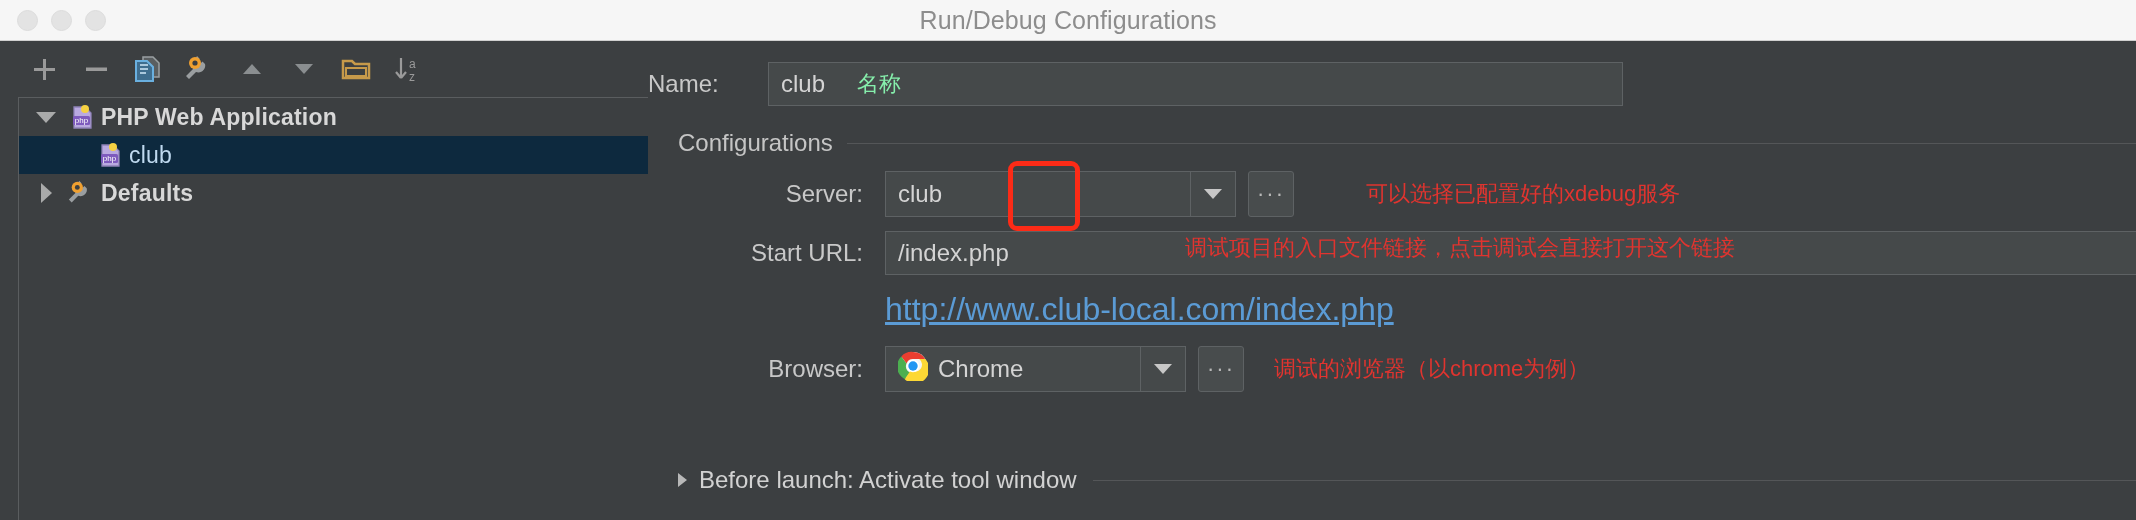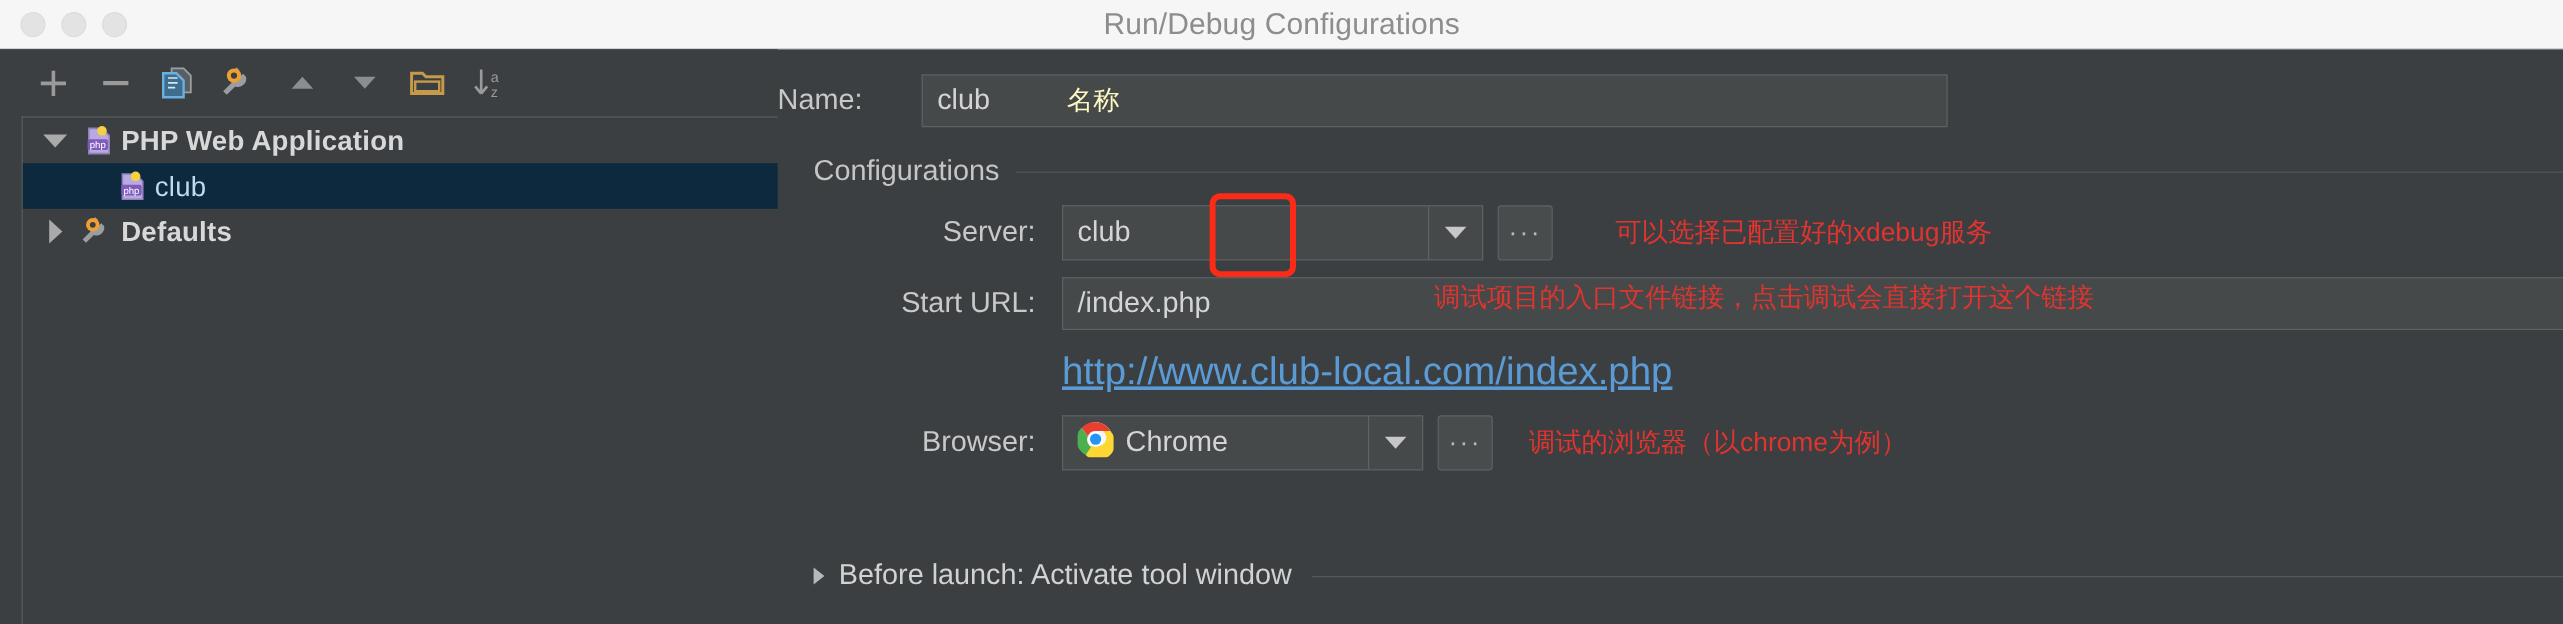--- a/index.html
+++ b/index.html
@@ -75,21 +75,21 @@
   .name-row { display: flex; align-items: center; height: 66px; padding-top: 20px; }
   .lbl { color: #c8c8c8; font-size: 24px; }
   .name-label { width: 120px; }
   .textfield {
     background: #45494a; border: 1px solid #5e6264;
     height: 44px; display: flex; align-items: center;
     padding: 0 12px; color: #d4d4d4; font-size: 24px;
     position: relative;
   }
   #name-field { width: 855px; }
-  .annot-inline { color: #fef9c3; font-size: 22px; margin-left: 64px; font-family: Liberation Serif, serif; }
+  .annot-inline { color: #86efac; font-size: 22px; margin-left: 32px; font-family: Liberation Serif, serif; }
 
   
   .group-head { display: flex; align-items: center; margin: 22px 0 0 30px; }
   .group-title { color: #c5c5c5; font-size: 24px; white-space: nowrap; }
   .group-line { height: 1px; background: #545658; flex: 1; margin-left: 14px; margin-right: 20px; }
 
   .field-row { display: flex; align-items: center; margin-top: 14px; position: relative; }
   .field-label { width: 185px; text-align: right; color: #c8c8c8; font-size: 24px; margin-left: 30px; }
   .field-ctrl { margin-left: 22px; display: flex; align-items: center; }
 
@@ -272,32 +272,32 @@
         <div class="field-label">Server:</div>
         <div class="field-ctrl">
           <div class="combo">
             <div class="txt" id="server-field">club</div>
             <div class="arrow">
                 <div class="cdown"></div>
               </div>
           </div>
           <div class="ellipsis-btn">···</div>
           <div class="redbox" style="left:360px; top:-10px; width:72px; height:70px;"></div>
-          <div class="annot" style="margin-left:52px;">可以选择已配置好的xdebug服务</div>
+          <div class="annot" style="margin-left:72px;">可以选择已配置好的xdebug服务</div>
         </div>
       </div>
 
       
       <div class="field-row">
         <div class="field-label">Start URL:</div>
         <div class="field-ctrl" style="position:relative;">
           <div class="textfield" id="starturl-field">
             <span>/index.php</span>
           </div>
-          <div class="annot" style="position:absolute; left:310px; top:2px;">调试项目的入口文件链接，点击调试会直接打开这个链接</div>
+          <div class="annot" style="position:absolute; left:300px; top:2px;">调试项目的入口文件链接，点击调试会直接打开这个链接</div>
         </div>
       </div>
 
       
       <a class="url-link" href="#">http://www.club-local.com/index.php</a>
 
       
       <div class="field-row" style="margin-top:18px;">
         <div class="field-label">Browser:</div>
         <div class="field-ctrl">

